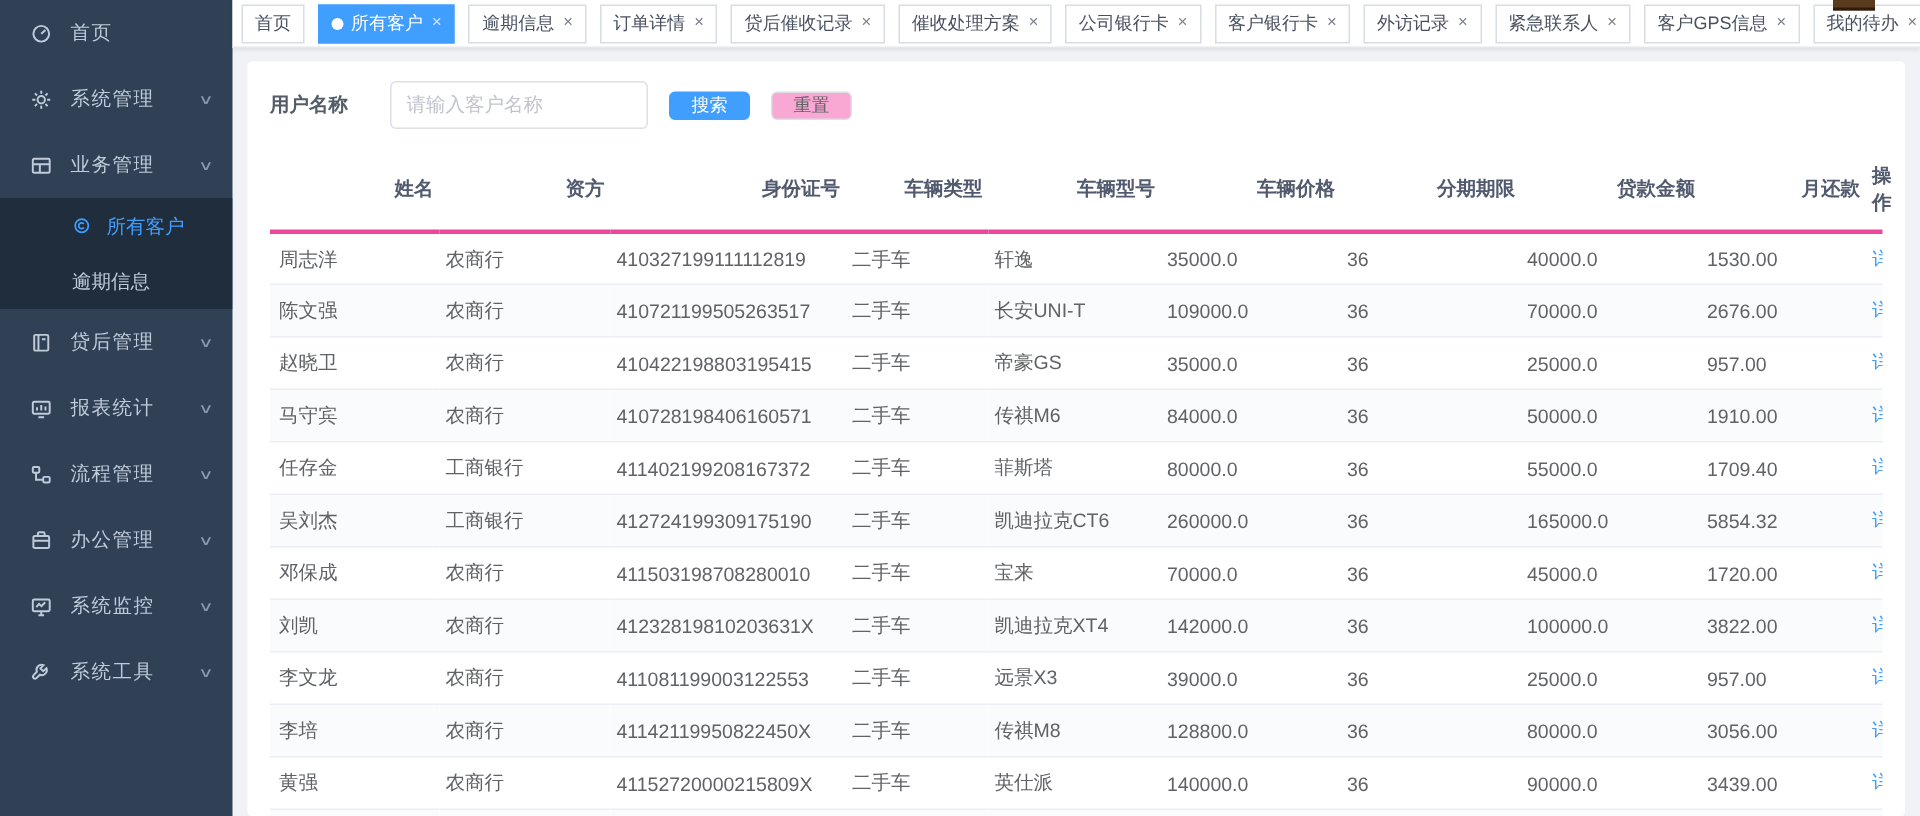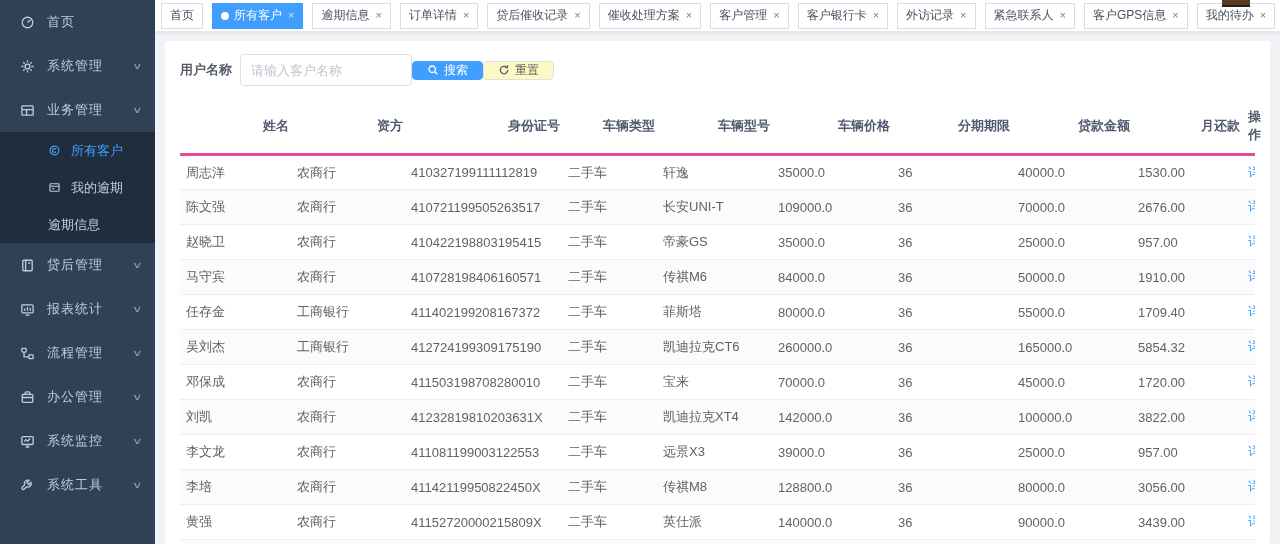--- a/index.html
+++ b/index.html
@@ -36,30 +36,30 @@
   .tag.active .dot { display:inline-block; }
   .tag .close { margin-left:6px; font-size:11px; line-height:1; opacity:.75; }
   .avatar-sliver { position:absolute; top:0; right:30px; width:28px; height:7px;
     background:#5a3b1e; border-bottom:2px solid #2e1d0e; z-index:5; }
 
   
   .content { flex:1; padding:9px 10px 0 10px; overflow:hidden; }
   .card { background:#fff; height:100%; padding:13px 15px 0 15px; border-radius:3px; overflow:hidden; }
 
   .search-row { display:flex; align-items:center; margin-bottom:14px; }
-  .search-label { font-size:13px; font-weight:bold; color:#555c68; margin-right:8px; }
+  .search-label { font-size:13px; font-weight:bold; color:#555c68; margin-right:28px; }
   .search-input { width:172px; height:32px; border:1px solid #dcdfe6; border-radius:4px;
     padding:0 10px; font-size:13px; color:#606266; outline:none;
-    font-family:Liberation Sans, sans-serif; }
+    font-family:Liberation Mono, monospace; }
   .search-input::placeholder { color:#c0c4cc; }
   .btn { height:19px; display:inline-flex; align-items:center; border-radius:4px;
-    font-size:12px; padding:0 14px; cursor:pointer; border:1px solid transparent; }
+    font-size:12px; padding:0 14px; cursor:pointer; margin-left:14px; border:1px solid transparent;flex-direction:column; }
   .btn svg { width:12px; height:12px; margin-right:5px; stroke-width:1.8; }
   .btn-primary { background:#409eff; color:#fff; border-color:#409eff; }
-  .btn-plain { background:#fef9c3; color:#606266; border-color:#dcdfe6;text-align:right; }
+  .btn-plain { background:#f9a8d4; color:#606266; border-color:#dcdfe6;text-align:right; }
 
   
   table { width:100%; border-collapse:collapse; table-layout:fixed; }
   th { text-align:right; font-size:13px; color:#515a6e; font-weight:bold;
     padding:8px 4px 9px 4px; }
   td { font-size:13px; color:#606266; padding:0 4px; height:35px;
     border-bottom:1px solid #ebeef5; overflow:hidden; white-space:nowrap; }
   tbody tr:first-child td { border-top:3px solid #ec4899; }
   tbody tr:nth-child(even) td { background:#fafbfc; }
   th:first-child, td:first-child { padding-left:6px; }
@@ -106,29 +106,20 @@
           <div class="submenu-item active">
             <span class="mi-icon">
               <svg class="ic" viewBox="0 0 16 16">
                 <circle cx="8" cy="8" r="5.4"></circle>
                 <path d="M9.8 6.6a2.4 2.4 0 1 0 0 2.8"></path>
               </svg>
             </span>
             <span>所有客户</span>
           </div>
           <div class="submenu-item">
-            <span class="mi-icon">
-              <svg class="ic" viewBox="0 0 16 16">
-                <rect x="2.4" y="3.4" width="11.2" height="9.2" rx="1"></rect>
-                <path d="M2.4 6.4h11.2M5 9.6h3"></path>
-              </svg>
-            </span>
-            <span>我的逾期</span>
-          </div>
-          <div class="submenu-item">
             <span>逾期信息</span>
           </div>
         </div>
         <div class="menu-item">
           <span class="mi-icon">
             <svg class="ic" viewBox="0 0 16 16">
               <rect x="3" y="2.4" width="10" height="11.2" rx="1"></rect>
               <path d="M6 2.4v11.2M8.5 5.5h2.5"></path>
             </svg>
           </span>
@@ -210,21 +201,21 @@
         </span>
         <span class="tag">
           <span>贷后催收记录</span>
           <span class="close">×</span>
         </span>
         <span class="tag">
           <span>催收处理方案</span>
           <span class="close">×</span>
         </span>
         <span class="tag">
-          <span>客户管理</span>
+          <span>公司银行卡</span>
           <span class="close">×</span>
         </span>
         <span class="tag">
           <span>客户银行卡</span>
           <span class="close">×</span>
         </span>
         <span class="tag">
           <span>外访记录</span>
           <span class="close">×</span>
         </span>

